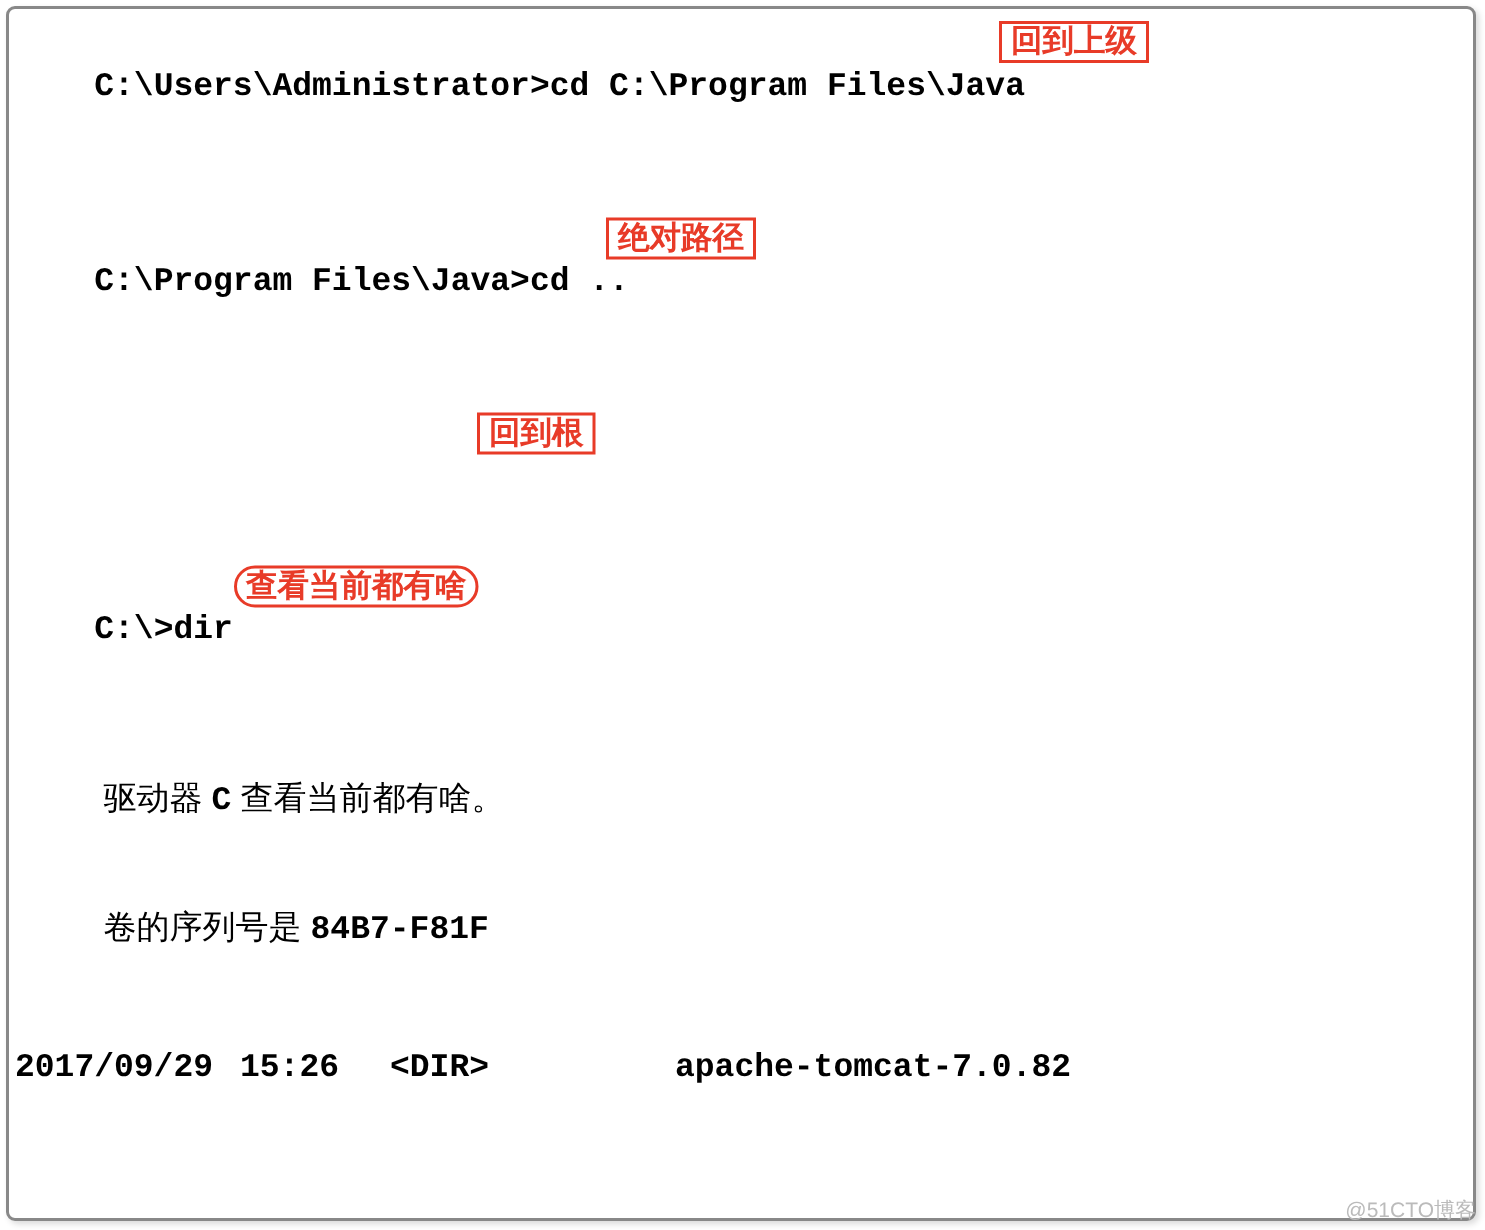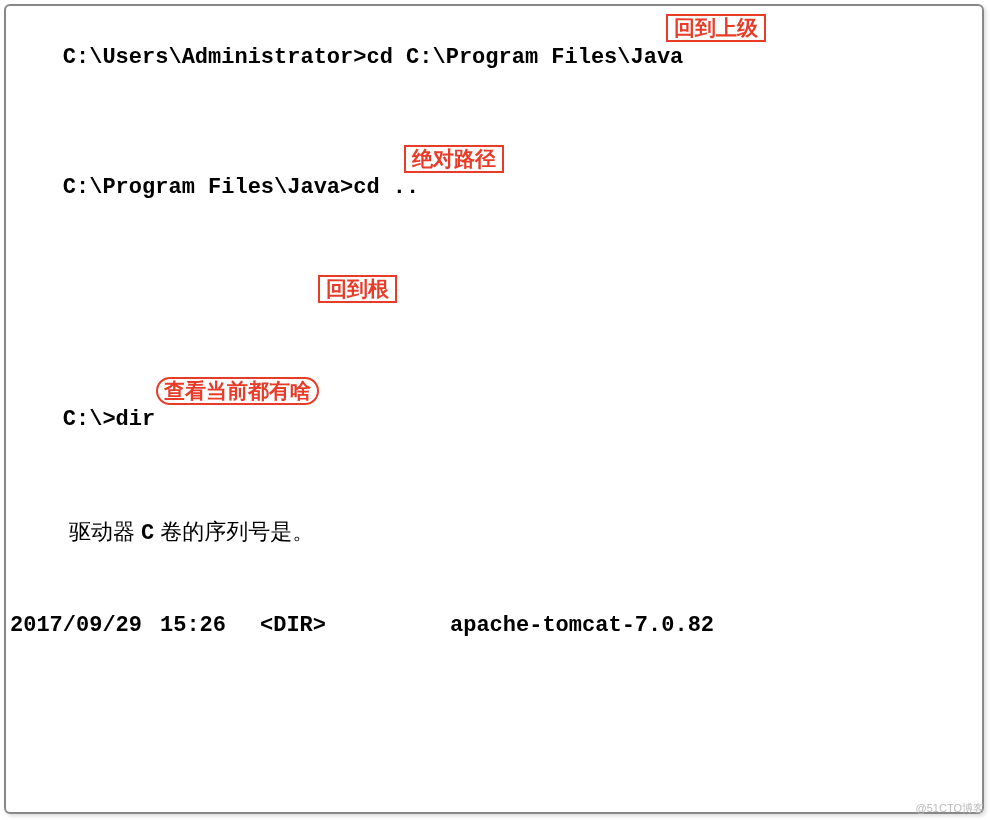--- a/index.html
+++ b/index.html
@@ -60,21 +60,21 @@
   .col-time  { width: 100px; }
   .col-dir   { width: 190px; }
   .col-name  { flex: 1; }
   
   .watermark {
     position: absolute;
     bottom: 4px;
     right: 6px;
     color: #bbb;
     font-family: "Microsoft YaHei", sans-serif;
-    font-size: 11px;
+    font-size: 14px;
     font-weight: normal;
   }
 </style>
 </head>
 <body>
 
 <div class="border-box">
 
   <div class="line">
     <span>C:\Users\Administrator&gt;cd C:\Program Files\Java</span>
@@ -92,21 +92,24 @@
     <span class="annot" style="left:312px; top:-1px;">回到根</span>
   </div>
   <div class="gap"></div>
 
   <div class="line">
     <span>C:\&gt;dir</span>
     <span class="annot" style="left:150px; top:-1px;border-radius:14px;">查看当前都有啥</span>
   </div>
 
   <div class="line">
-    <span class="cn"> 驱动器 </span><span>C</span><span class="cn"> 卷的序列号是。</span>
+    <span class="cn"> 驱动器 </span><span>C</span><span class="cn"> 查看当前都有啥。</span>
+  </div>
+  <div class="line">
+    <span class="cn"> 卷的序列号是 </span><span>84B7-F81F</span>
   </div>
   <div class="gap"></div>
 
   <div class="gap"></div>
 
   <div id="listing">
       <div class="dir-row">
         <span class="col-date">2017/09/29</span>
         <span class="col-time">15:26</span>
         <span class="col-dir">&lt;DIR&gt;</span>

